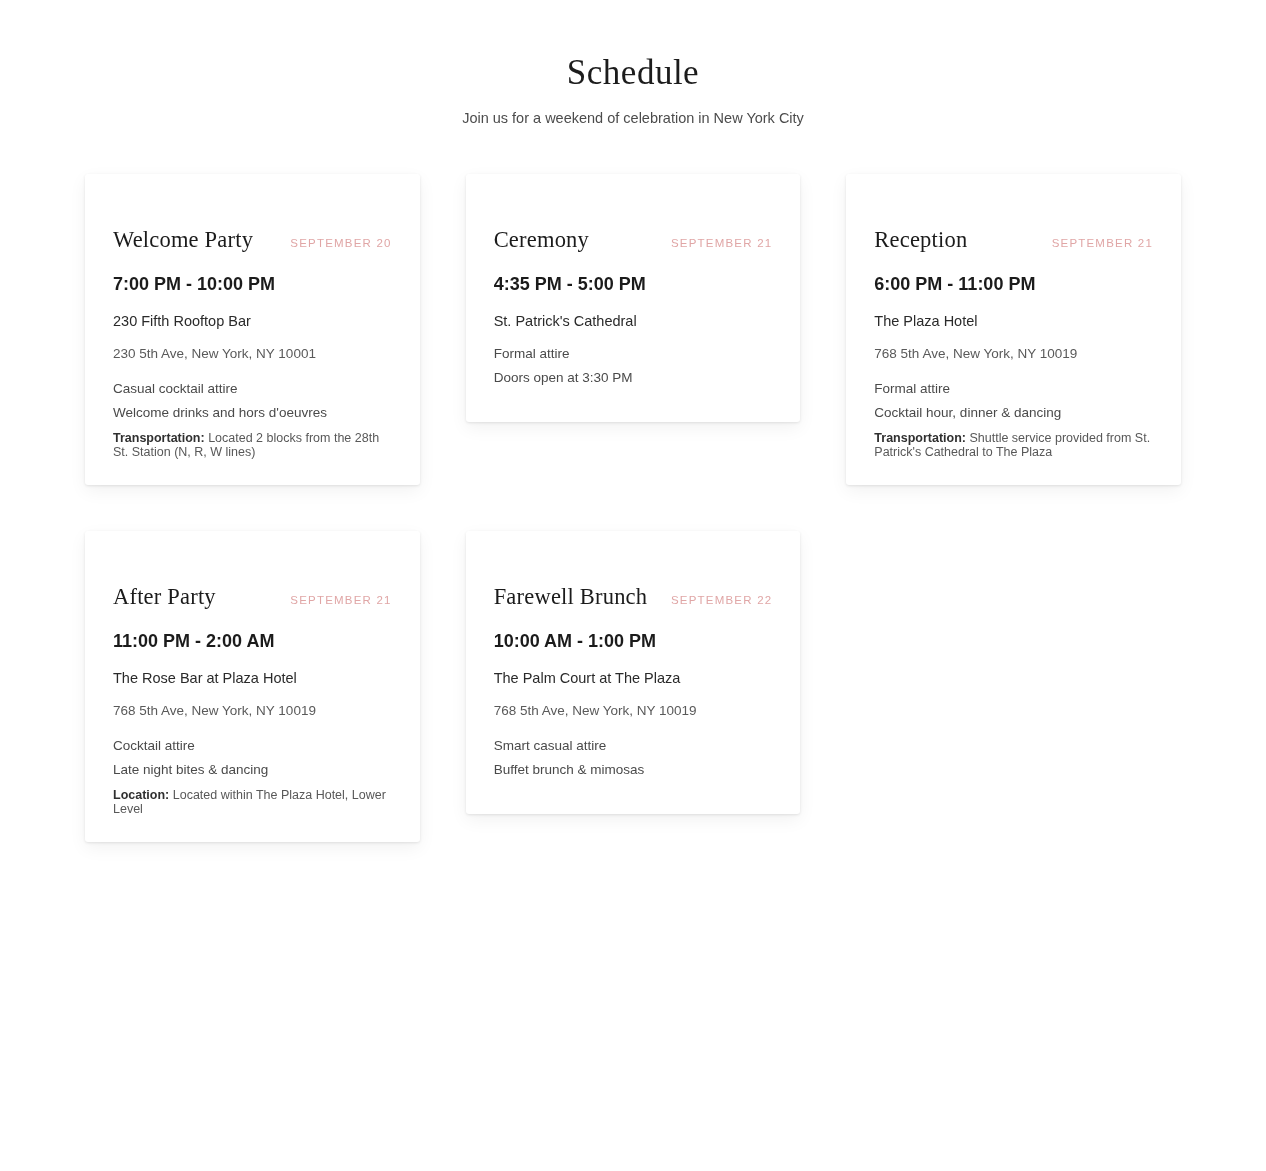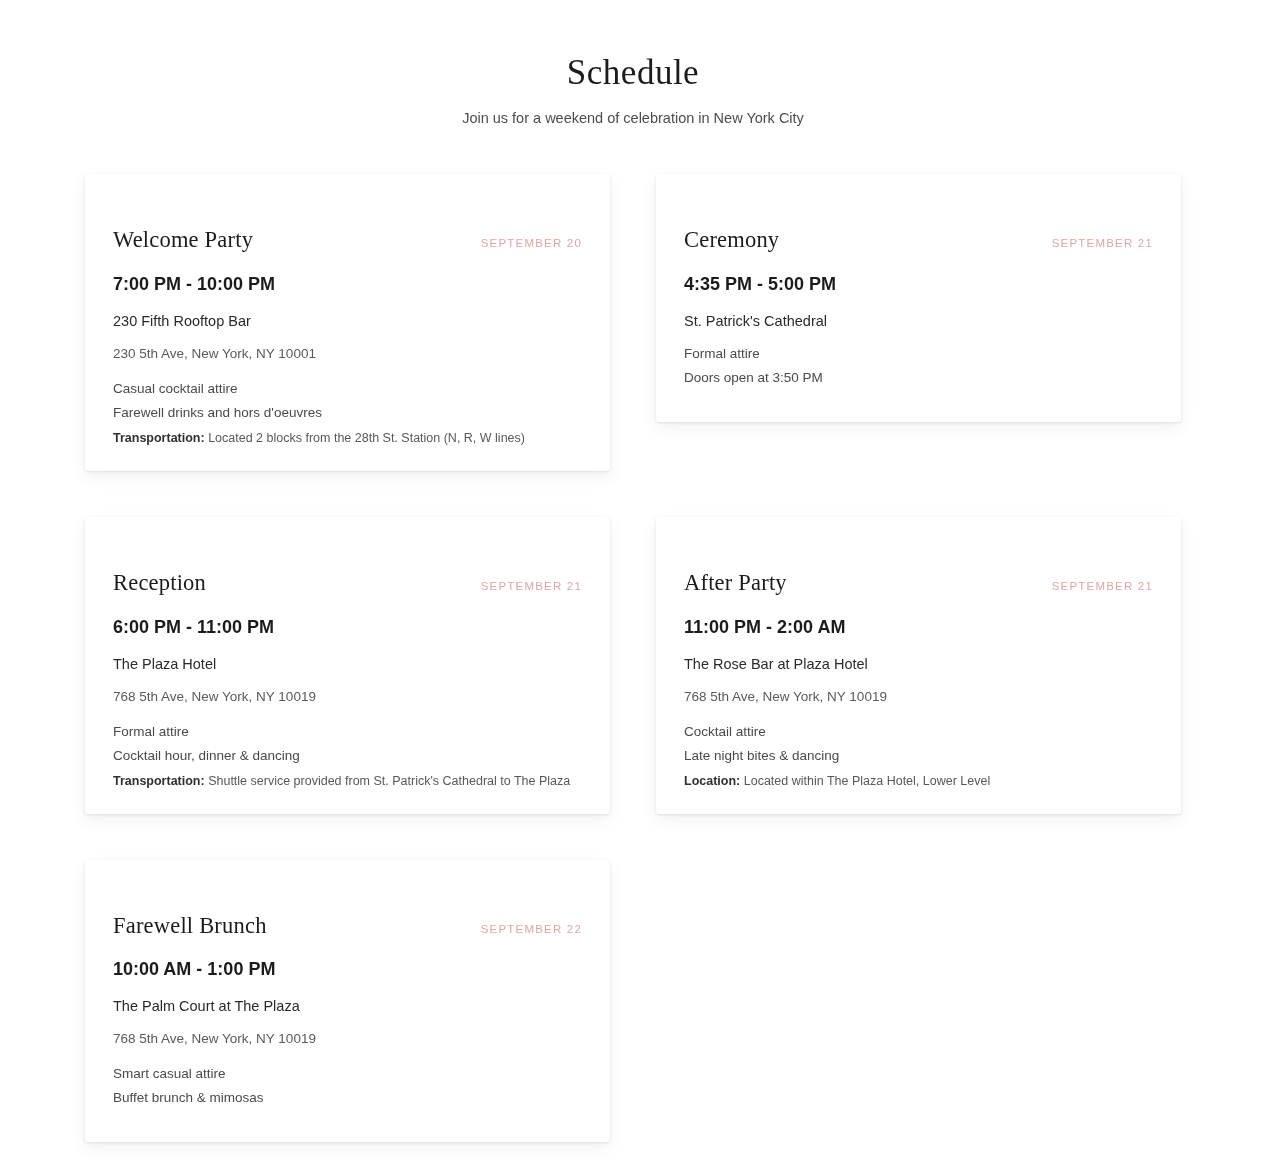--- a/index.html
+++ b/index.html
@@ -29,21 +29,21 @@
     font-size: 14.5px;
     color: #4c4c4c;
     text-align: center;
     margin: 0;
     font-weight: 400;
   }
   .grid {
     margin: 48px auto 0 auto;
     width: 1096px;
     display: grid;
-    grid-template-columns: 1fr 1fr;
+    grid-template-columns: 1fr 1fr 1fr;
     column-gap: 25px;
     row-gap: 27px;
     gap: 46px;
   }
   .card {
     background: #ffffff;
     border-radius: 3px;
     box-shadow: 0 1px 3px rgba(0,0,0,0.10), 0 6px 18px rgba(0,0,0,0.055);
     padding: 27px 28px 26px 28px;
     align-self: start;
@@ -118,36 +118,36 @@
 
     <div class="card">
       <div class="card-head">
         <div class="card-title">Welcome Party</div>
         <div class="card-date">SEPTEMBER 20</div>
       </div>
       <div class="row-time">7:00 PM - 10:00 PM</div>
       <div class="row-venue">230 Fifth Rooftop Bar</div>
       <div class="row-address">230 5th Ave, New York, NY 10001</div>
       <div class="row-attire">Casual cocktail attire</div>
-      <div class="row-detail">Farewell drinks and hors d'oeuvres</div>
+      <div class="row-detail">Welcome drinks and hors d'oeuvres</div>
       <div class="row-note">
         <span class="note-label">Transportation:</span>
         <span>Located 2 blocks from the 28th St. Station (N, R, W lines)</span>
       </div>
     </div>
 
     <div class="card">
       <div class="card-head">
         <div class="card-title">Ceremony</div>
         <div class="card-date">SEPTEMBER 21</div>
       </div>
       <div class="row-time">4:35 PM - 5:00 PM</div>
       <div class="row-venue">St. Patrick's Cathedral</div>
       <div class="row-attire">Formal attire</div>
-      <div class="row-detail">Doors open at 3:50 PM</div>
+      <div class="row-detail">Doors open at 3:30 PM</div>
     </div>
 
     <div class="card">
       <div class="card-head">
         <div class="card-title">Reception</div>
         <div class="card-date">SEPTEMBER 21</div>
       </div>
       <div class="row-time">6:00 PM - 11:00 PM</div>
       <div class="row-venue">The Plaza Hotel</div>
       <div class="row-address">768 5th Ave, New York, NY 10019</div>

